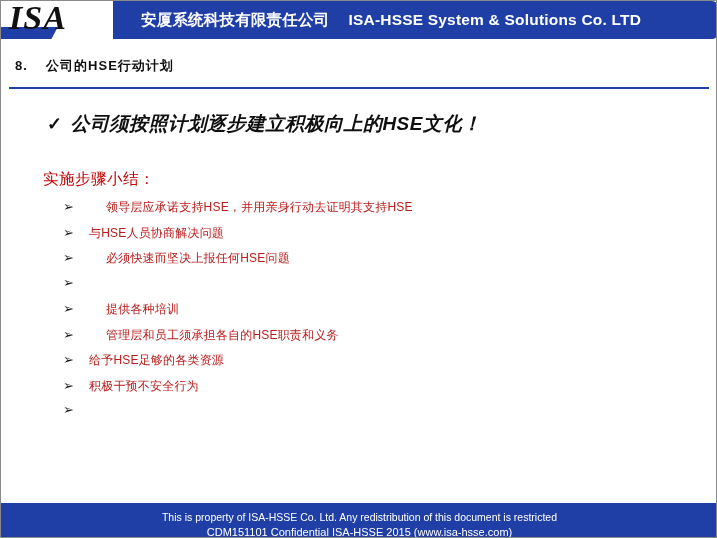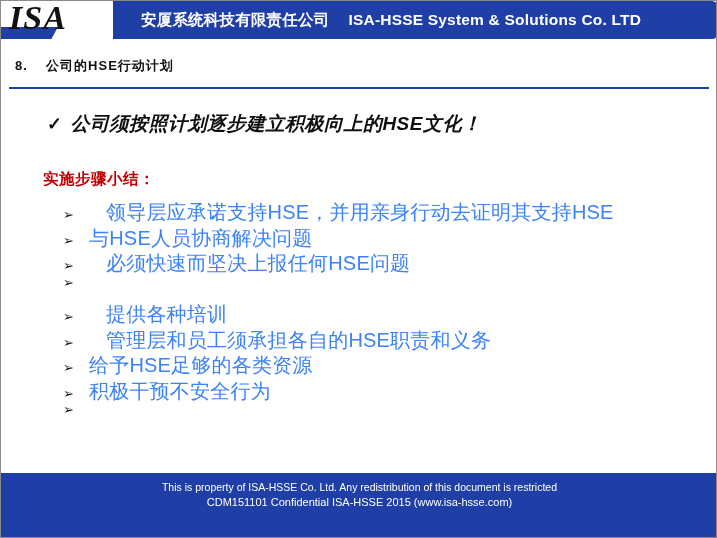--- a/index.html
+++ b/index.html
@@ -117,21 +117,21 @@
     font-weight: bold;
     font-size: 18px;
     margin-right: 2px;
   }
   
   .subheading {
     position: absolute;
     left: 42px;
     top: 168px;
     font-size: 15.5px;
-    font-weight: bold;
+    font-weight: normal;
     color: #c00000;
     letter-spacing: 0.5px;
     text-align: right;
   }
   
   .bullets {
     position: absolute;
     left: 62px;
     top: 198px;
     width: 640px;
@@ -143,34 +143,34 @@
   }
   .bullet-mark {
     width: 26px;
     flex: 0 0 26px;
     font-family: "DejaVu Sans", sans-serif;
     font-size: 13px;
     color: #1a1a1a;
     line-height: 1;
   }
   .bullet-text {
-    font-size: 20px;
-    color: #3b82f6;
+    font-size: 12px;
+    color: #b91c1c;
     white-space: nowrap;
     letter-spacing: 0.2px;
   }
   .indent-0 { padding-left: 17px; }
   .indent-1 { padding-left: 0px; }
   
   .footer {
     position: absolute;
     left: 0;
     bottom: 0;
     width: 717px;
-    height: 64px;
+    height: 34px;
     background: #1f3fa6;
     color: #ffffff;
     text-align: center;
   }
   .footer-line1 {
     position: absolute;
     top: 8px;
     width: 100%;
     font-size: 10.5px;
   }

